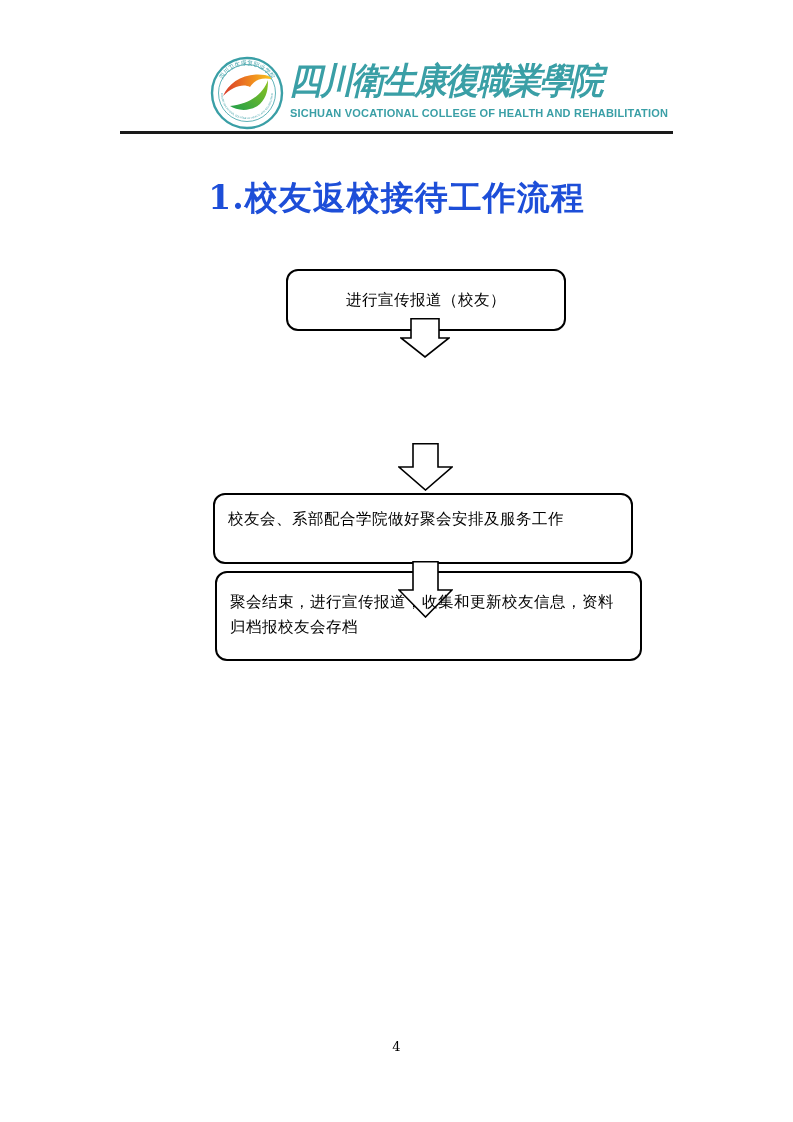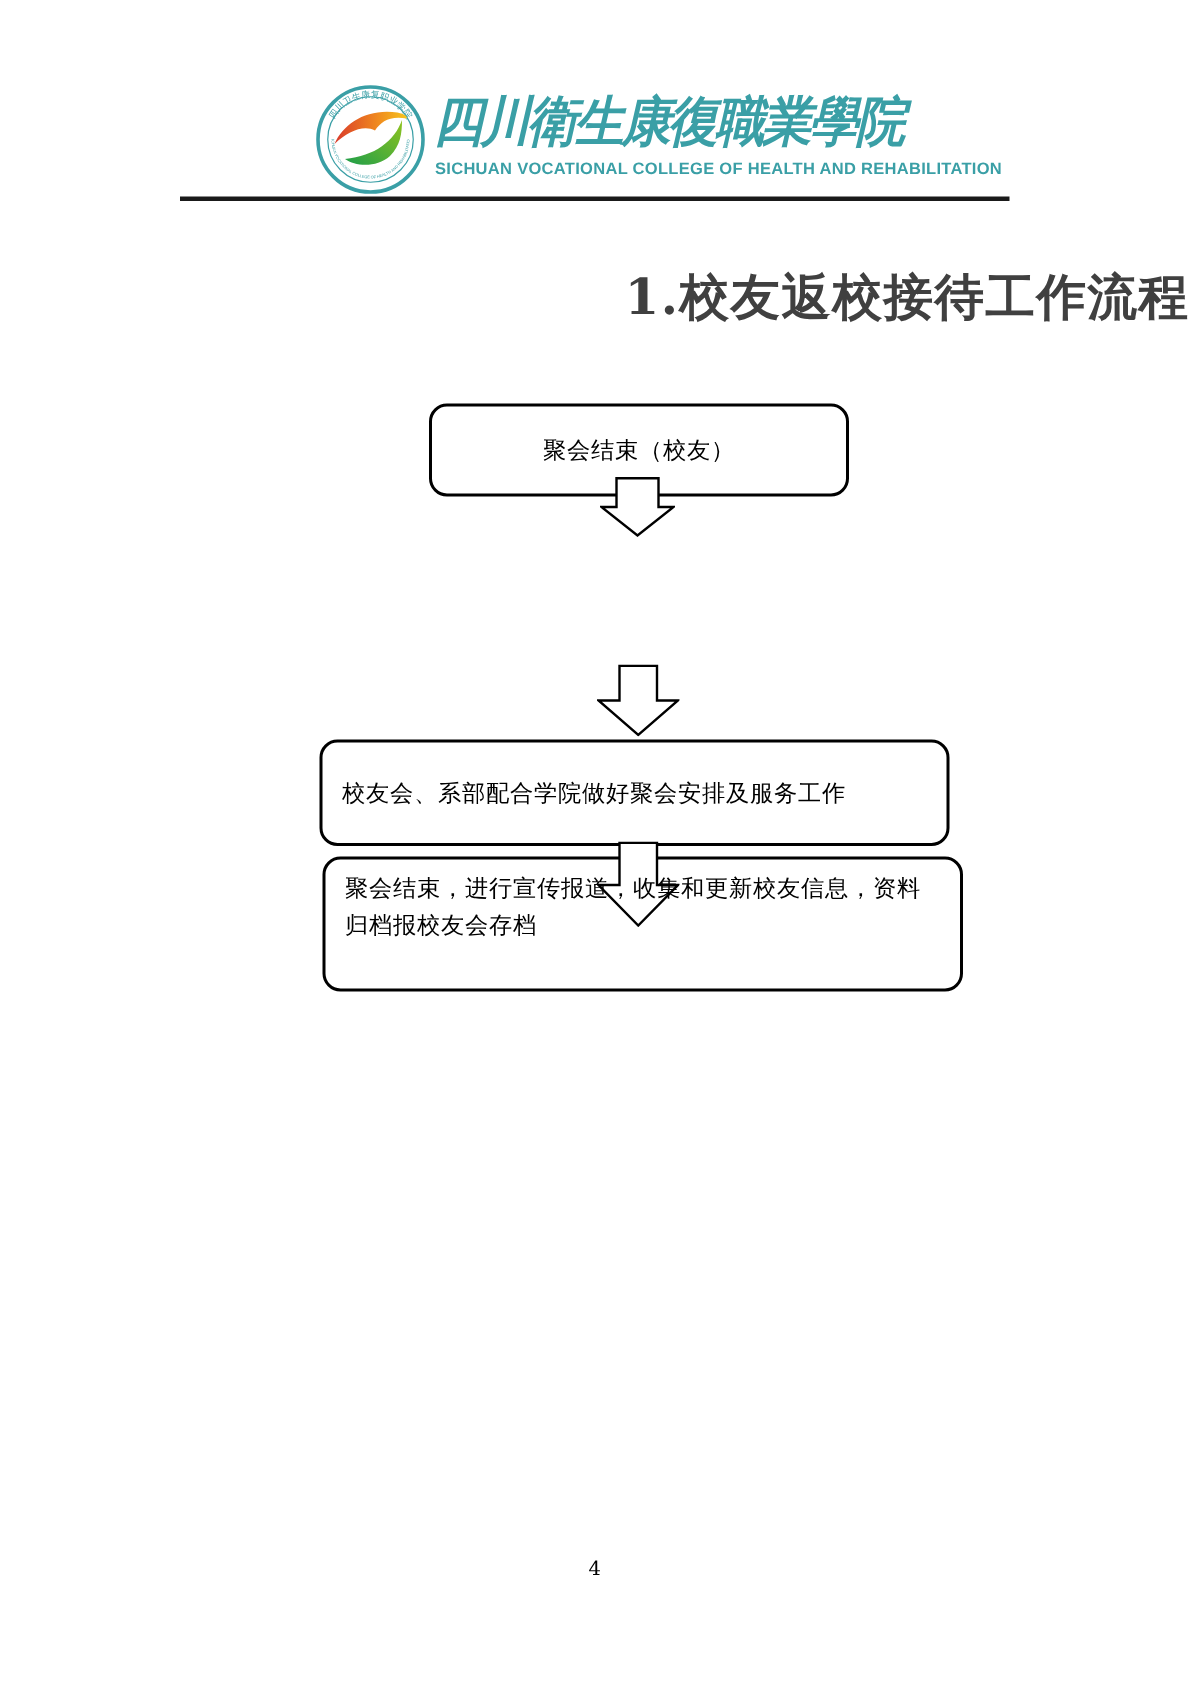--- a/index.html
+++ b/index.html
@@ -47,46 +47,46 @@
     position: absolute;
     left: 120px; top: 131px;
     width: 553px; height: 3px;
     background: #1a1a1a;
   }
   
   .doc-title {
     position: absolute;
     left: 0; top: 176px;
     width: 100%;
-    text-align: right;
+    text-align: center;
     font-size: 33px;
     font-weight: bold;
-    color: #404040;
+    color: #1d4ed8;
     letter-spacing: 1px;
   }
   
   .flow-box {
     position: absolute;
     border: 2px solid #000000;
     border-radius: 12px;
     background: #ffffff;
     font-size: 15.5px;
     color: #000000;
     line-height: 25px;
     letter-spacing: 0.5px;
   }
   .flow-box .box-text { display: block; }
   #box1 {
     left: 286px; top: 269px; width: 280px; height: 62px;
     display: flex; align-items: center; justify-content: center;
     text-align: center;
   }
   #box2 { left: 212px; top: 366px; width: 427px; height: 77px; padding: 10px 13px; }
-  #box3 { left: 213px; top: 493px; width: 420px; height: 71px; padding: 22px 13px; }
-  #box4 { left: 215px; top: 571px; width: 427px; height: 90px; padding: 7px 13px; }
+  #box3 { left: 213px; top: 493px; width: 420px; height: 71px; padding: 12px 13px; }
+  #box4 { left: 215px; top: 571px; width: 427px; height: 90px; padding: 17px 13px; }
   #box4 .box-text { position: relative; z-index: 2; }
   .flow-arrow {
     position: absolute;
     z-index: 1;
   }
   #arrow1 { left: 400px; top: 318px; width: 50px; height: 40px; }
   #arrow2 { left: 398px; top: 443px; width: 55px; height: 48px; }
   #arrow3 { left: 398px; top: 561px; width: 55px; height: 57px; }
   .flow-arrow polygon {
     fill: #ffffff;
@@ -135,21 +135,21 @@
     <path d="M58,24 C53,38 40,48 20,50 C27,55 41,56 50,48 C57,41 58,33 58,24 Z" fill="url(#gradGreen)"></path>
   </svg>
 
   <div class="college-name-cn">四川衛生康復職業學院</div>
   <div class="college-name-en">SICHUAN VOCATIONAL COLLEGE OF HEALTH AND REHABILITATION</div>
   <div class="header-rule"></div>
 
   <div class="doc-title">1.校友返校接待工作流程</div>
 
   <div class="flow-box" id="box1">
-    <span class="box-text">聚会结束（校友）</span>
+    <span class="box-text">进行宣传报道（校友）</span>
   </div>
 
 
   <div class="flow-box" id="box3">
     <span class="box-text">校友会、系部配合学院做好聚会安排及服务工作</span>
   </div>
 
   <div class="flow-box" id="box4">
     <span class="box-text">聚会结束，进行宣传报道，收集和更新校友信息，资料归档报校友会存档</span>
   </div>

